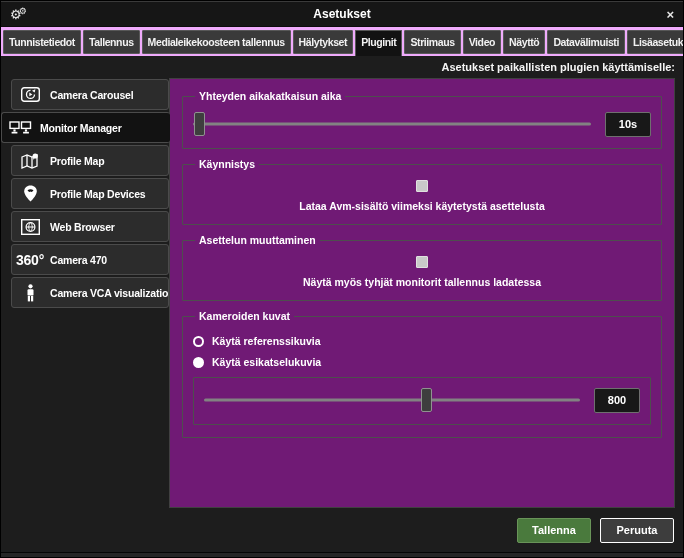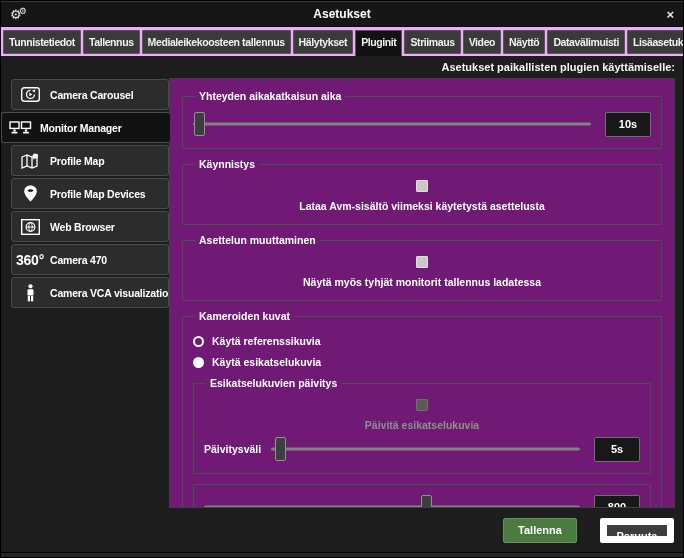--- a/index.html
+++ b/index.html
@@ -126,21 +126,21 @@
   .footer {
     height: 44px; display: flex; justify-content: flex-end; align-items: center;
     gap: 9px; padding: 0 9px;
   }
   .btn {
     min-width: 74px; height: 25px; line-height: 23px; padding: 0 2px;
     text-align: center; font-size: 11px; font-weight: bold; color: #fff;
     border-radius: 2px; cursor: pointer;
   }
   .btn-save { background: #4a7a3d; border: 1px solid #699459; }
-  .btn-cancel { background: #3d3d3d; border: 7px solid #ffffff; margin-left: 14px; }
+  .btn-cancel { background: #3d3d3d; border: 1px solid #ffffff; }
 
   .window-bottom { height: 6px; background: #262626; border-top: 1px solid #060606; }
 
   svg .st { stroke: #fff; fill: none; }
 </style>
 </head>
 <body>
 
 <div class="window">
 
@@ -281,35 +281,20 @@
 
         <div class="radio-row">
           <span class="radio"></span>
           <span>Käytä referenssikuvia</span>
         </div>
         <div class="radio-row">
           <span class="radio checked"></span>
           <span>Käytä esikatselukuvia</span>
         </div>
 
-        <fieldset class="group nested">
-          <legend>Esikatselukuvien päivitys</legend>
-          <div class="check-row disabled">
-            <span class="checkbox"></span>
-            <span>Päivitä esikatselukuvia</span>
-          </div>
-          <div class="slider-row">
-            <span class="slider-label">Päivitysväli</span>
-            <div class="slider">
-              <div class="track"></div>
-              <div class="handle" style="left: calc(3% - 5px);"></div>
-            </div>
-            <div class="valuebox">5s</div>
-          </div>
-        </fieldset>
 
         <fieldset class="group nested" style="margin-bottom:2px;">
           <div class="slider-row">
             <div class="slider">
               <div class="track"></div>
               <div class="handle" style="left: calc(59% - 5px);"></div>
             </div>
             <div class="valuebox">800</div>
           </div>
         </fieldset>

